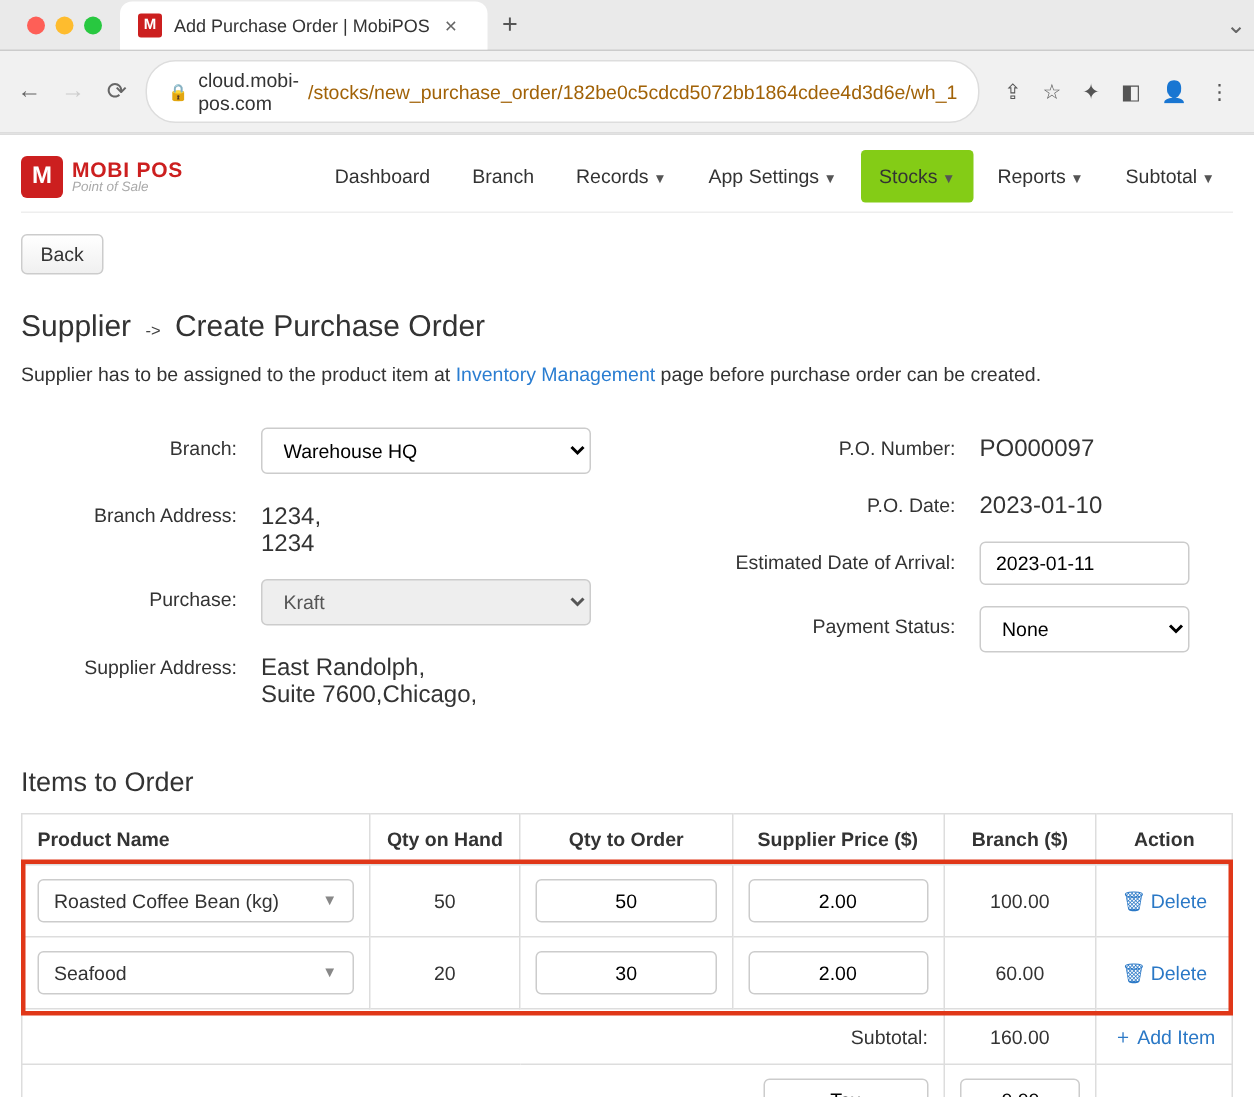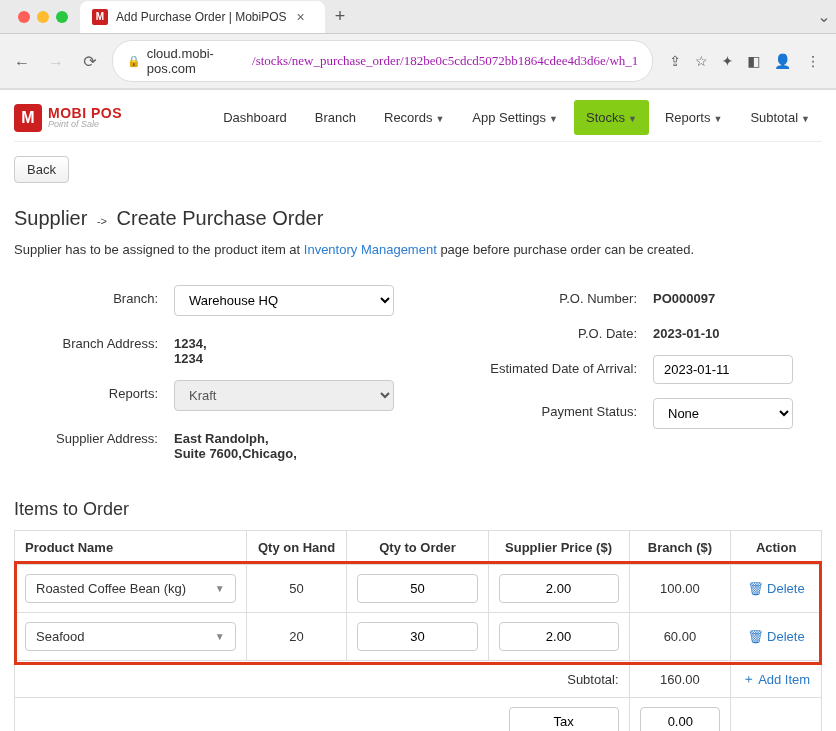--- a/index.html
+++ b/index.html
@@ -15,21 +15,21 @@
 .tab-bar { display: flex; align-items: center; padding-left: 6px; background:#eaeaea; border-bottom:1px solid #ccc;}
 .tab { display: flex; align-items: center; gap: 8px; background: #fff; padding: 8px 18px 8px 12px; border-top-left-radius: 8px; border-top-right-radius: 8px; font-size: 12px; position:relative; min-width:200px;}
 .tab-close { color:#666; font-size:14px; padding:0 2px;}
 .new-tab { padding: 6px 10px; font-size: 18px; color:#555; }
 .url-bar-row { display: flex; align-items: center; gap: 10px; padding: 6px 10px; border-bottom:1px solid #ddd;}
 .nav-btn { width:24px; text-align:center; color:#666; font-size:16px; }
 .nav-btn.disabled { color:#ccc; }
 .url-bar { flex:1; display:flex; align-items:center; gap:6px; background:#fff; border:1px solid #ddd; border-radius:20px; padding:5px 14px; font-size:13px; color:#333;}
 .url-bar .lock { font-size:11px;}
 .url-bar .host { color:#333;}
-.url-bar .path { color:#a21caf;font-family:Liberation Serif, serif;}
+.url-bar .path { color:#a16207;}
 .ext-icons { display:flex; gap:14px; align-items:center; color:#555; font-size:14px; padding:0 6px;}
 
 
 .app { padding: 0 14px 30px; }
 .top-nav { display:flex; align-items:center; justify-content:space-between; padding:10px 0 6px; border-bottom:1px solid #eee;}
 .logo { display:flex; align-items:center; gap:6px; }
 .logo-mark { width:28px; height:28px; background:#cc1f1f; border-radius:4px; color:#fff; font-weight:bold; display:flex; align-items:center; justify-content:center; font-size:16px;}
 .logo-text { line-height:1; }
 .logo-text .t1 { color:#cc1f1f; font-weight:700; font-size:14px; letter-spacing:0.5px;}
 .logo-text .t2 { color:#aaa; font-size:9px;font-style:italic; }
@@ -42,21 +42,21 @@
 .page-title { font-size:20px; font-weight:500; margin:10px 0 12px; }
 .page-title .crumb { font-size:20px;}
 .page-title .arrow { font-size:11px; color:#444; padding:0 4px;}
 .info-text { font-size:13px; color:#333; margin-bottom:28px;}
 .info-text a { color:#2a7dd1; text-decoration:none;}
 
 .form-grid { display:flex; gap:30px; margin-bottom:24px;}
 .form-col { flex:1; }
 .form-row { display:flex; align-items:flex-start; margin-bottom:14px; }
 .form-label { width:160px; text-align:right; padding-right:16px; font-weight:400; font-size:13px; padding-top:6px;}
-.form-value { flex:1; font-size:13px; padding-top:6px;font-weight:bold;}
+.form-value { flex:1; font-size:16px; padding-top:6px;}
 .form-control { flex:1; }
 select.ctrl, input.ctrl { width:100%; max-width:220px; padding:6px 10px; border:1px solid #ccc; border-radius:4px; font-size:13px; background:#fff;}
 select.ctrl.muted { background:#eee; color:#555;}
 
 h4.section-title { font-size:18px; font-weight:500; margin:10px 0 10px; }
 
 .items-table { width:100%; border-collapse:collapse; border:1px solid #ddd;}
 .items-table th, .items-table td { border:1px solid #ddd; padding:9px 10px; font-size:13px; vertical-align:middle;}
 .items-table th { background:#fff; font-weight:600; text-align:center;}
 .items-table th:first-child { text-align:left;}
@@ -153,21 +153,21 @@
           <select class="ctrl"><option>Warehouse HQ</option></select>
         </div>
       </div>
       <div class="form-row">
         <div class="form-label">Branch Address:</div>
         <div class="form-value">
           <span>1234,</span><br><span>1234</span>
         </div>
       </div>
       <div class="form-row">
-        <div class="form-label">Reports:</div>
+        <div class="form-label">Purchase:</div>
         <div class="form-control">
           <select class="ctrl muted"><option>Kraft</option></select>
         </div>
       </div>
       <div class="form-row">
         <div class="form-label">Supplier Address:</div>
         <div class="form-value">
           <span>East Randolph,</span><br><span>Suite 7600,Chicago,</span>
         </div>
       </div>

